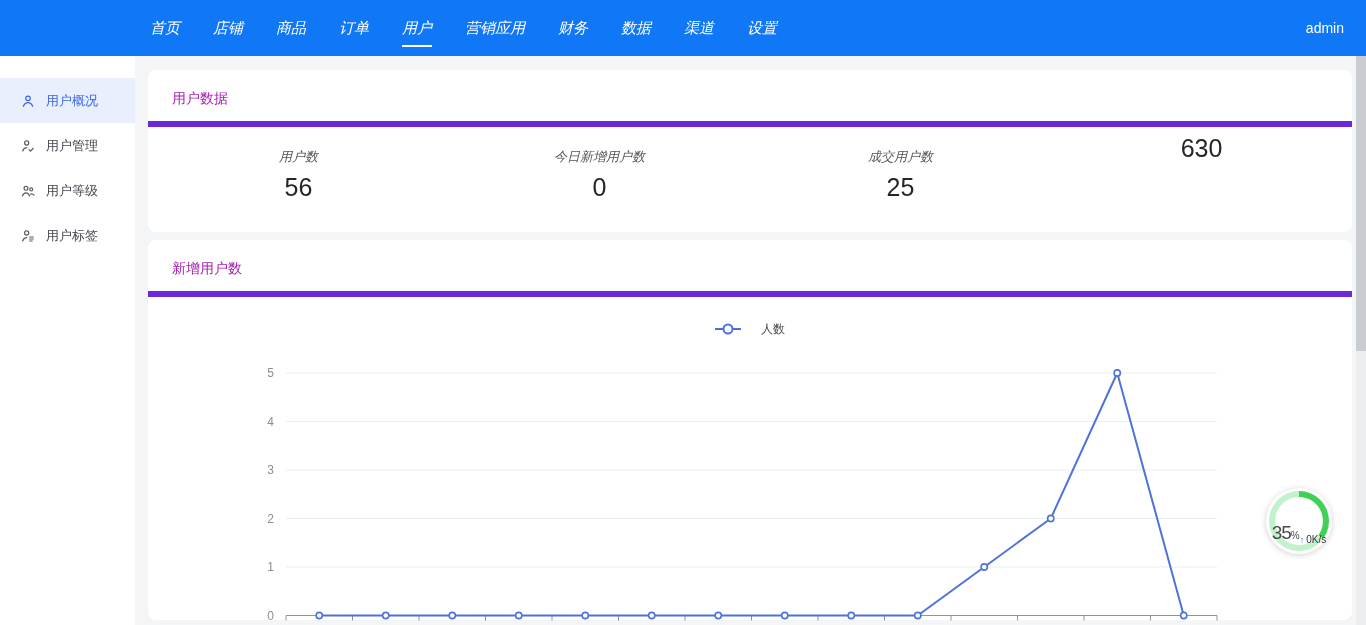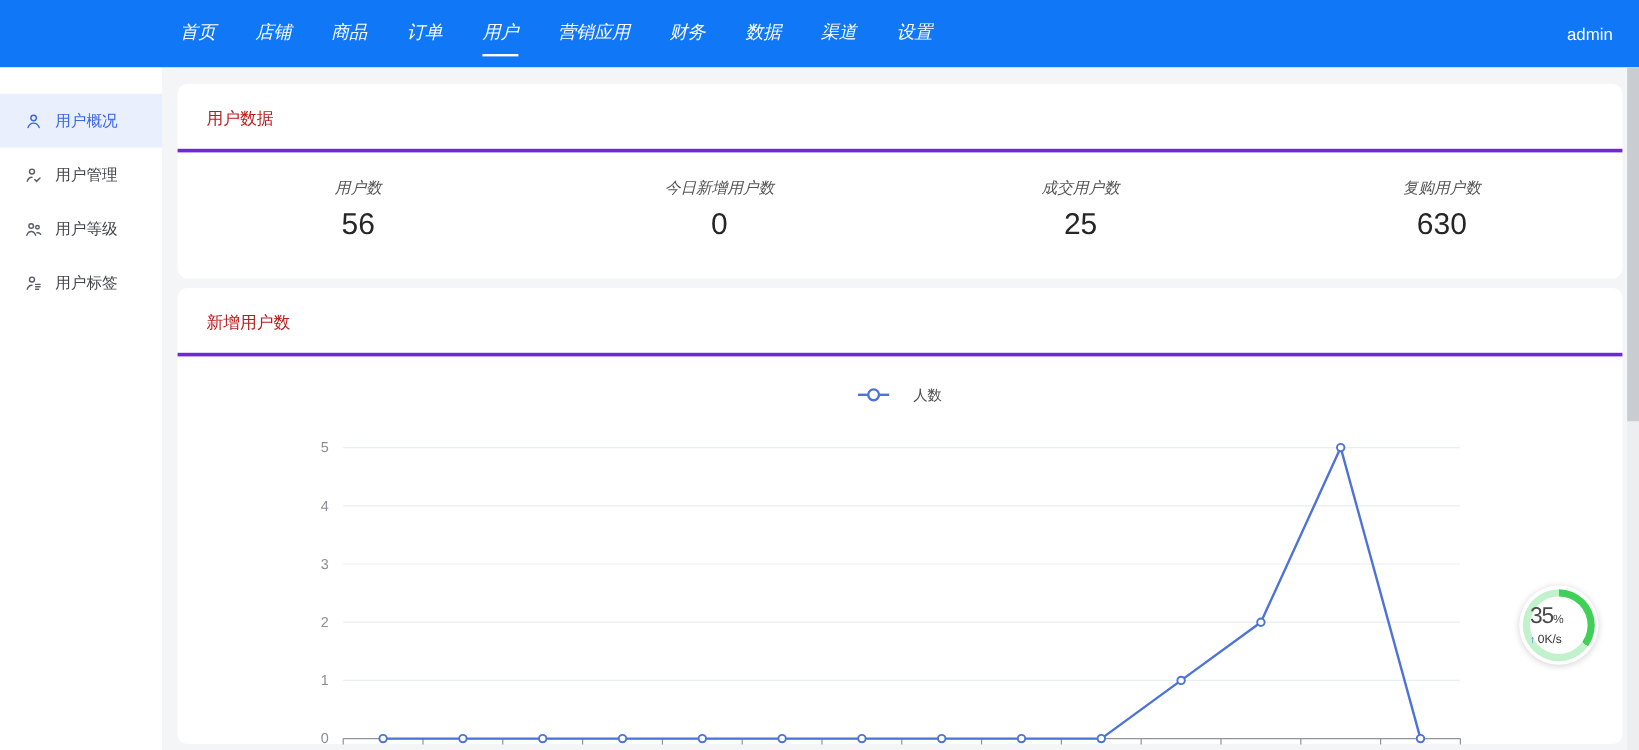--- a/index.html
+++ b/index.html
@@ -23,21 +23,21 @@
     padding-left:20px; font-size:13px; color:#43474d; cursor:pointer; }
   .side-item .icn { display:flex; color:#5a5e66; }
   .side-item.active { background:#e9effc; color:#3b66e8; }
   .side-item.active .icn { color:#3b66e8; }
 
   
   .main { position:absolute; left:135px; top:56px; right:0; bottom:0;
     background:#f3f5f7; padding:14px 14px 0 13px; overflow:hidden; }
   .card { background:#fff; border-radius:8px; width:1204px; }
   .card-title { padding:0 24px; height:57px; line-height:57px; font-size:14px;
-    color:#b91c1c; border-bottom:3px solid #6d28d9; }
+    color:#a21caf; border-bottom:6px solid #6d28d9; }
 
   .stats-card { height:162px; margin-bottom:8px; }
   .stats-row { display:flex; }
   .stat { flex:1; text-align:center; }
   .stat-label { margin-top:21px; font-size:13px; color:#555;font-style:italic; }
   .stat-value { margin-top:7px; font-size:25px; color:#262626; }
 
   .chart-card { height:380px; }
   .legend-row { margin-top:22px; height:20px; display:flex; justify-content:center;
     align-items:center; gap:20px; font-size:12px; color:#4a4a4a; cursor:pointer; }
@@ -53,21 +53,21 @@
   .scroll-thumb { position:absolute; top:0; left:0; width:10px; height:295px;
     background:#c9ccd1; cursor:pointer; }
 
   
   .ball { position:absolute; left:1266px; top:488px; width:66px; height:66px;
     border-radius:50%; background:#fff; z-index:50; cursor:pointer;
     box-shadow:0 1px 6px rgba(0,0,0,.18); display:flex; align-items:center; justify-content:center; }
   .ball-ring { width:60px; height:60px; border-radius:50%;
     display:flex; align-items:center; justify-content:center; }
   .ball-inner { width:48px; height:48px; border-radius:50%; background:#fff;
-    display:flex; flex-direction:column; align-items:flex-start; justify-content:center; }
+    display:flex; flex-direction:row; align-items:flex-end; justify-content:center; }
   .ball-percent { font-size:19px; color:#4a4a4a; line-height:19px; letter-spacing:-1px; }
   .ball-percent .pct { font-size:10px; letter-spacing:0; }
   .ball-speed { font-size:10px; color:#333; margin-top:2px; white-space:nowrap; }
   .ball-speed .arrow { color:#3b7bf0; margin-right:2px; font-size:9px; }
 </style>
 </head>
 <body>
 
 <div class="topnav">
   <div class="nav-items">
@@ -139,21 +139,20 @@
       </div>
       <div class="stat">
         <div class="stat-label">今日新增用户数</div>
         <div class="stat-value">0</div>
       </div>
       <div class="stat">
         <div class="stat-label">成交用户数</div>
         <div class="stat-value">25</div>
       </div>
       <div class="stat">
-        <div class="stat-label">复购用户数</div>
         <div class="stat-value">630</div>
       </div>
     </div>
   </div>
 
   <div class="card chart-card">
     <div class="card-title">新增用户数</div>
     <div class="legend-row">
       <span class="legend-marker"></span>
       <span>人数</span>

